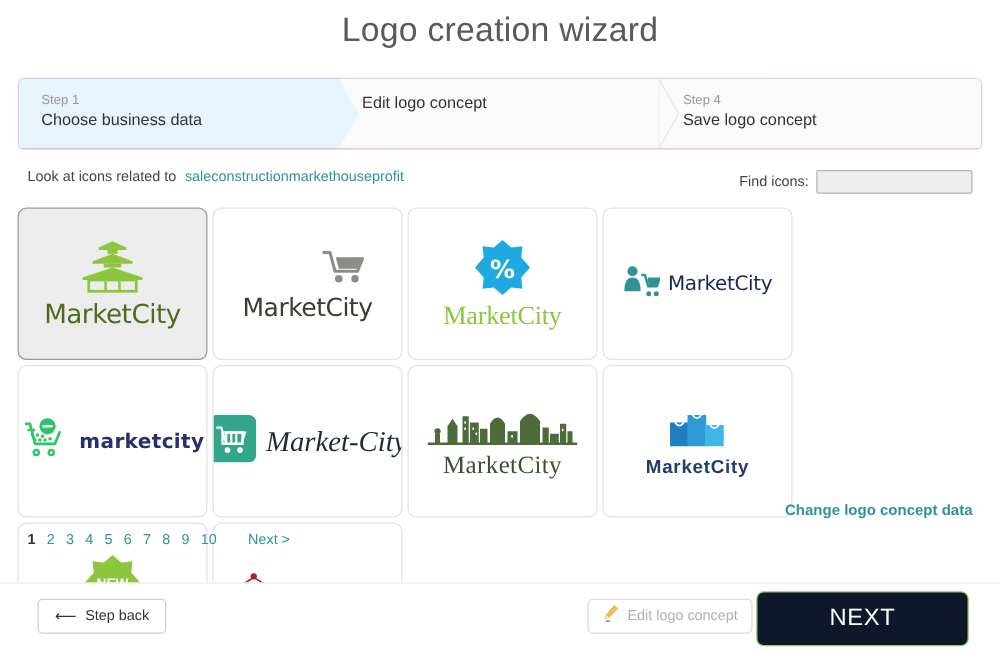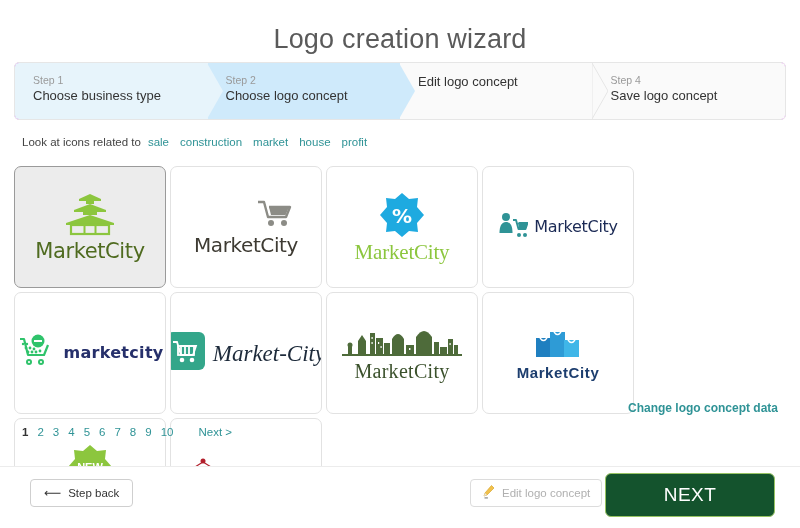--- a/index.html
+++ b/index.html
@@ -13,21 +13,21 @@
     position:relative;
   }
 
   
   .page-title {
     text-align:center;
     font-size:27px;
     font-weight:400;
     color:#5a5a5a;
     letter-spacing:.2px;
-    padding-top:24px;
+    padding-top:9px;
     margin:0;
   }
 
   
   .steps {
     position:absolute;
     left:14px; top:62px;
     width:772px; height:58px;
     background:#d946ef;
     border:1px solid #e6e6e6;
@@ -68,21 +68,21 @@
     position:absolute;
     left:22px; top:136px;
     width:756px; height:22px;
     display:flex;
     align-items:flex-start;
   }
   .filter-label {
     font-size:11.5px;
     color:#444;
   }
-  .tag-list { display:flex; gap:11px; margin-left:7px; }
+  .tag-list { display:flex; margin-left:7px; }
   .tag {
     font-size:11.5px;
     color:#2f9396;
     cursor:pointer;
     text-decoration:none;
   }
   .find-wrap {
     margin-left:auto;
     display:flex;
     align-items:center;
@@ -218,57 +218,48 @@
     display:flex;
     align-items:center;
     gap:7px;
     cursor:default;
     font-family:"Liberation Sans", sans-serif;
   }
   .btn-next {
     position:absolute;
     left:605px; top:6px;
     width:170px; height:44px;
-    background:#14532d;
+    background:#0f172a;
     border:1px solid #98c463;
     border-radius:6px;
     color:#fff;
     font-size:19px;
     letter-spacing:.5px;
     cursor:pointer;
     font-family:"Liberation Sans", sans-serif;
   }
   .arrow-left { font-size:12px; line-height:1; }
 </style>
 </head>
 <body>
 
 <h1 class="page-title">Logo creation wizard</h1>
 
 <div class="steps">
 
   <div class="step done">
     <div class="step-num">Step 1</div>
-    <div class="step-label">Choose business type</div>
+    <div class="step-label">Choose business data</div>
     <span class="chev">
       <svg width="16" height="56" viewBox="0 0 16 56">
           <path d="M0,0 L16,28 L0,56 Z" fill="#e7f4fb"></path>
         </svg>
     </span>
   </div>
 
-  <div class="step active">
-    <div class="step-num">Step 2</div>
-    <div class="step-label">Choose logo concept</div>
-    <span class="chev">
-      <svg width="16" height="56" viewBox="0 0 16 56">
-          <path d="M0,0 L16,28 L0,56 Z" fill="#cfeafb"></path>
-        </svg>
-    </span>
-  </div>
 
   <div class="step">
     <div class="step-label">Edit logo concept</div>
     <span class="chev">
       <svg width="16" height="56" viewBox="0 0 16 56">
           <path d="M0,0 L16,28 L0,56 Z" fill="#fafafa" stroke="#e6e6e6" stroke-width="1"></path>
         </svg>
     </span>
   </div>
 
@@ -279,20 +270,24 @@
 </div>
 
 <div class="filter-row">
   <span class="filter-label">Look at icons related to</span>
   <span class="tag-list">
     <a class="tag">sale</a>
     <a class="tag">construction</a>
     <a class="tag">market</a>
     <a class="tag">house</a>
     <a class="tag">profit</a>
+  </span>
+  <span class="find-wrap">
+    <span class="find-label">Find icons:</span>
+    <input class="find-input" type="text" value="" style="">
   </span>
 </div>
 
 <div class="grid">
 
   <div class="card selected">
     <div class="logo stack">
       <span>
         <svg width="58" height="44" viewBox="0 0 58 44">
           <g fill="#8cc63e">

